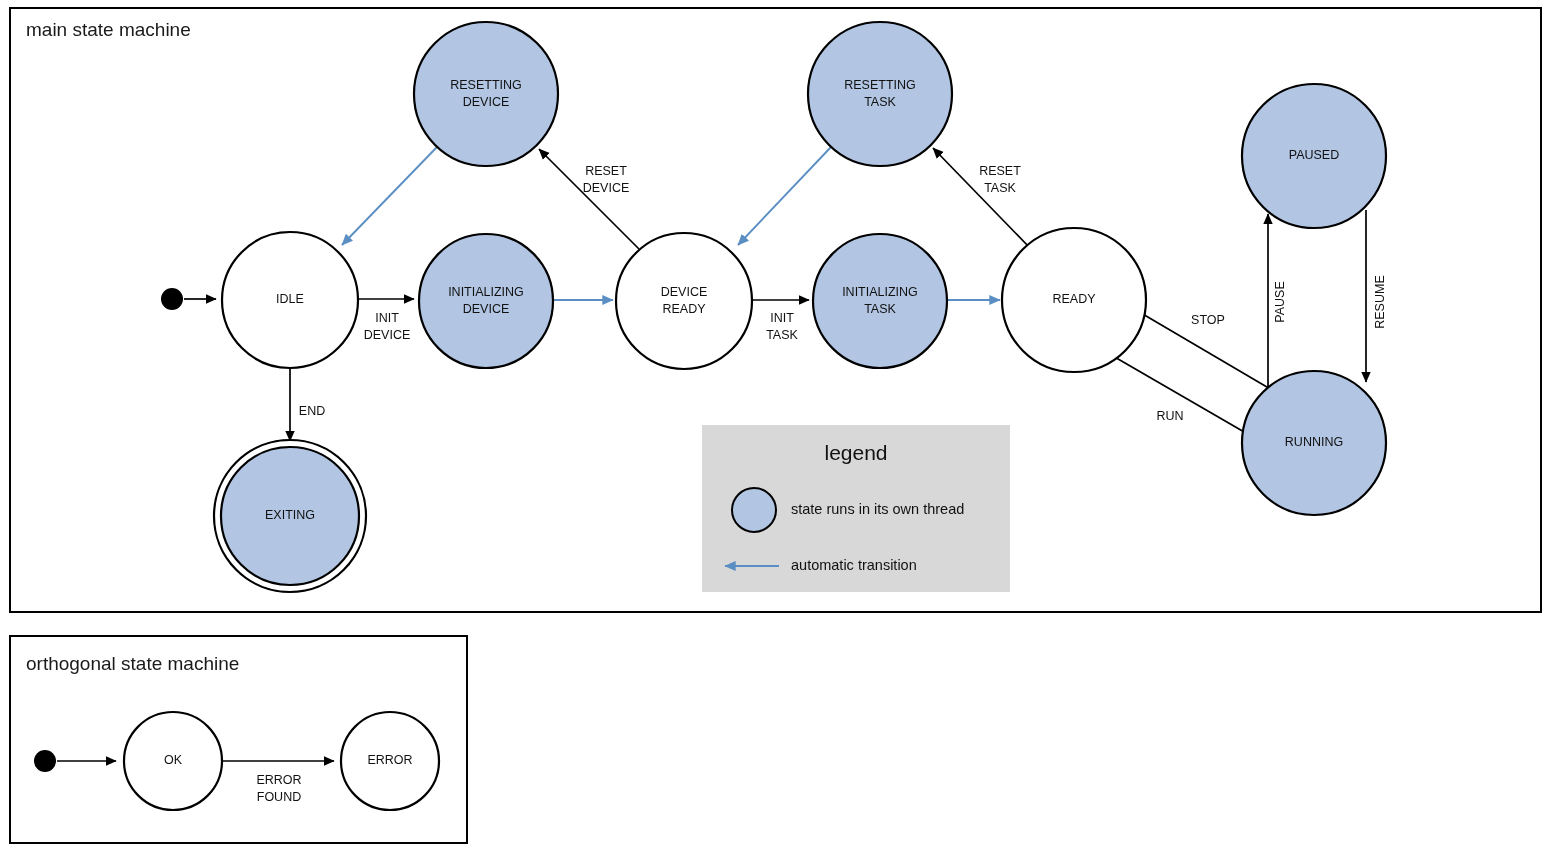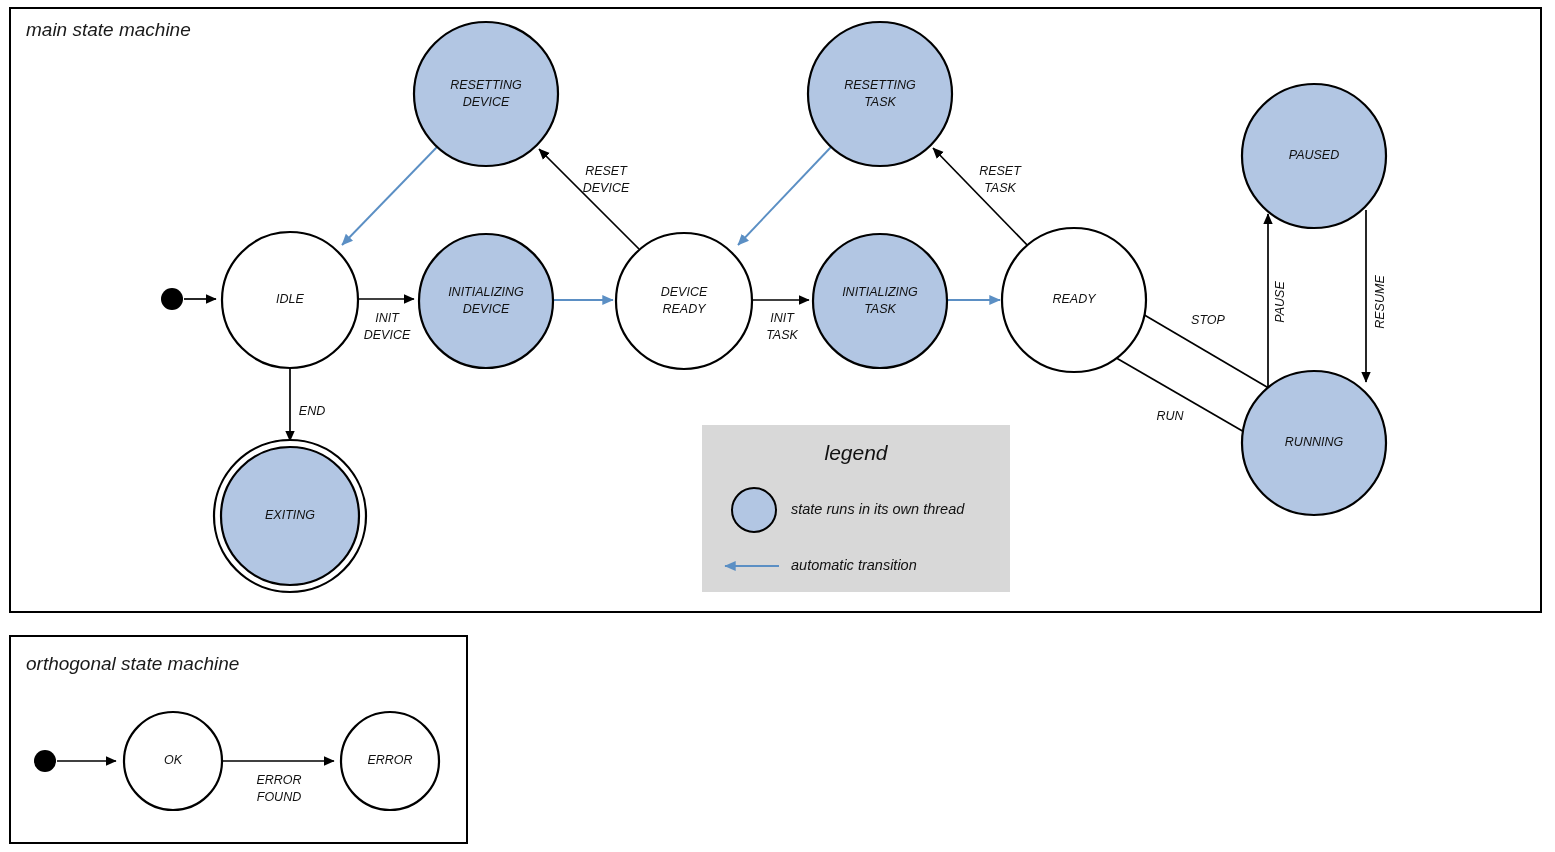--- a/index.html
+++ b/index.html
@@ -9,21 +9,20 @@
   }
   body {
     font-family: "Liberation Sans", sans-serif;
   }
   #canvas-wrap {
     position: relative;
     width: 1555px;
     height: 852px;
     overflow: hidden;
     background: #ffffff;
-    font-style: italic;
   }
   svg#diagram {
     display: block;
     width: 1555px;
     height: 852px;
   }
   .frame-rect {
     fill: #ffffff;
     stroke: #000000;
     stroke-width: 2;

